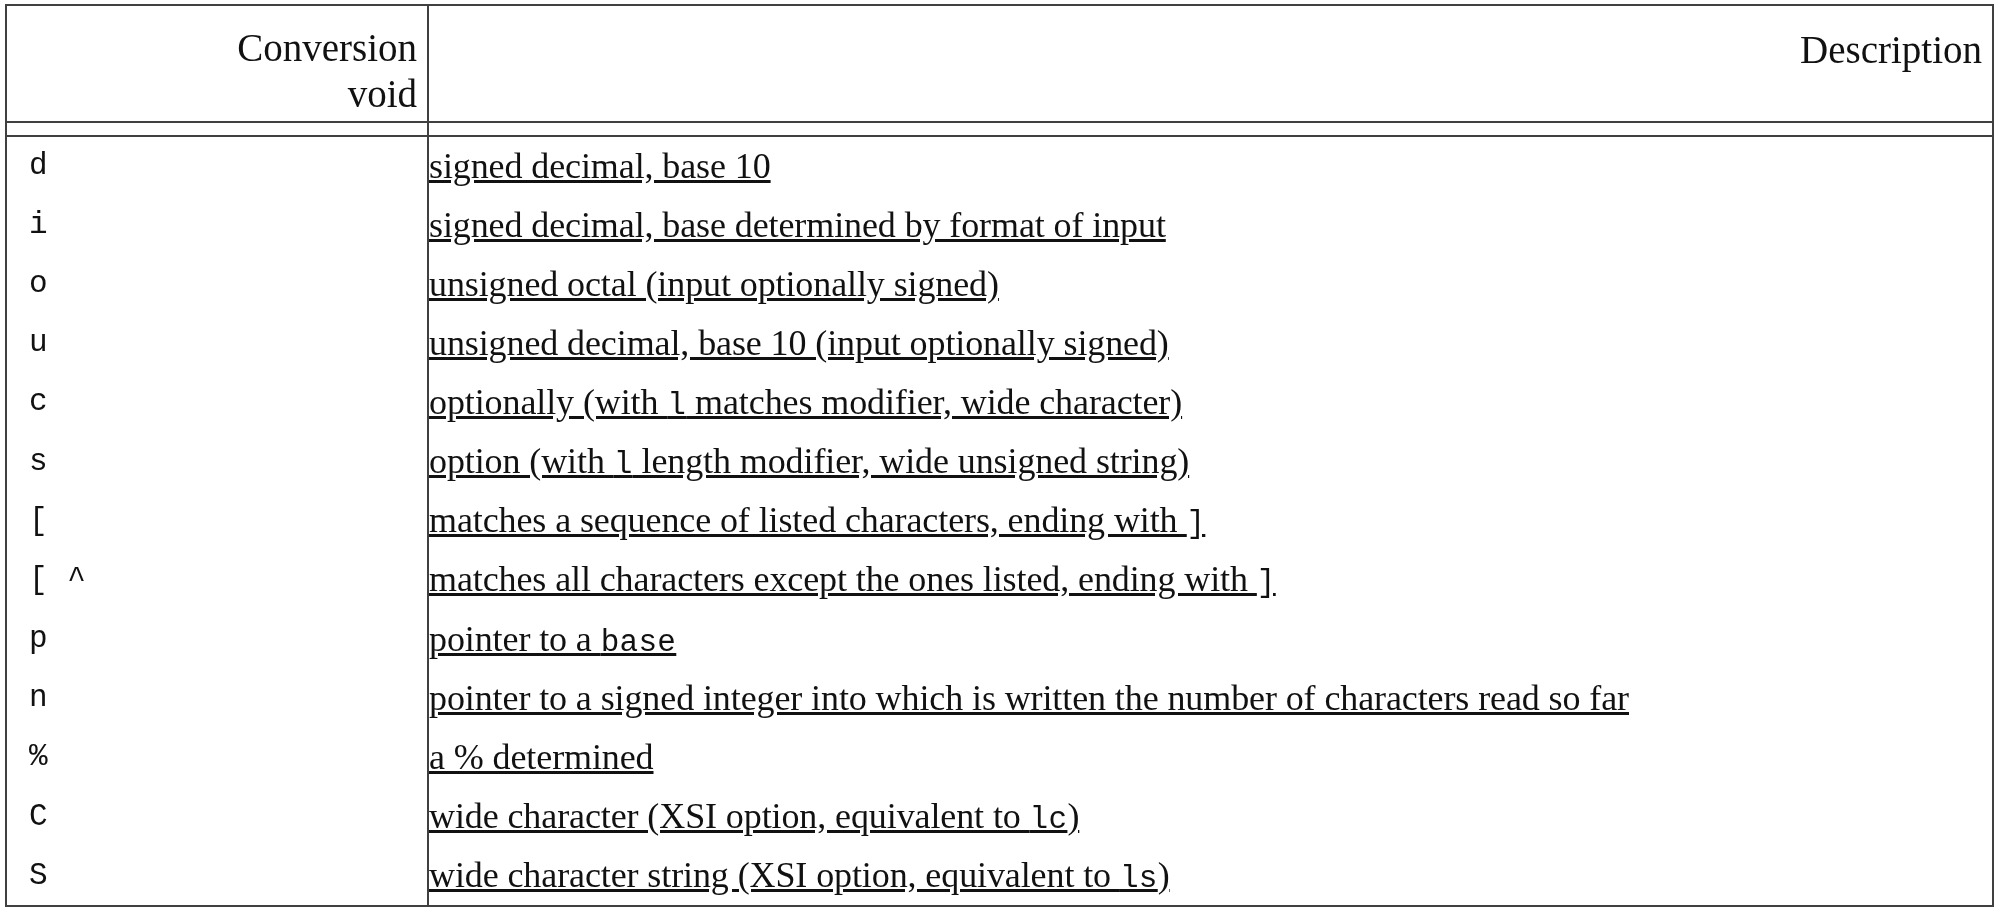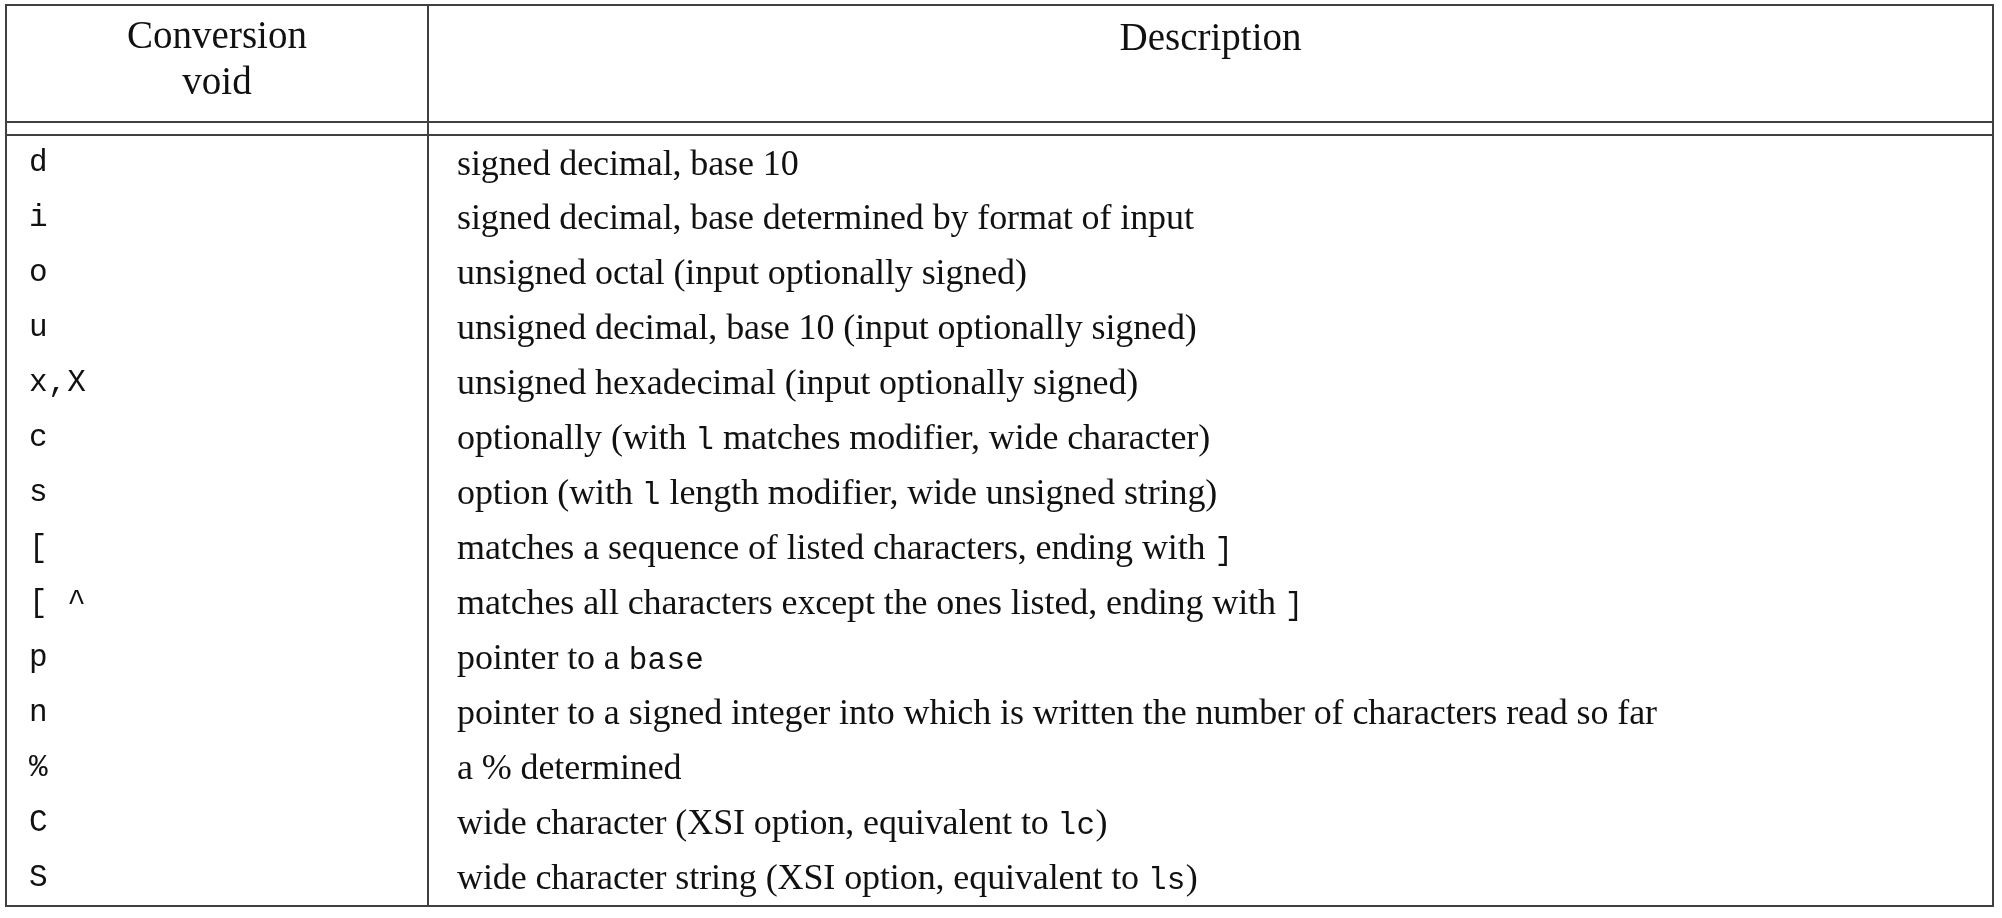--- a/index.html
+++ b/index.html
@@ -36,23 +36,23 @@
   col.col-type { width: 421px; }
   col.col-desc { width: auto; }
 
   
   thead tr.header-row {
     height: 116px;
   }
   th.head-cell {
     font-weight: normal;
     font-size: 39px;
-    text-align: center;
+    text-align: right;
     vertical-align: top;
-    padding: 6px 10px 0 10px;
+    padding: 19px 10px 0 10px;
     color: #111111;
     line-height: 1.17;
     border: 0;
   }
   th.head-type {
     border-right: 2px solid #404040;
   }
   th.head-desc .desc-head-inner {
     display: block;
     padding-top: 2px;
@@ -81,24 +81,24 @@
   }
   td.cell-type {
     border-right: 2px solid #404040;
     padding-left: 22px;
     font-family: "Liberation Mono", "DejaVu Sans Mono", monospace;
     font-size: 31px;
     letter-spacing: 0.5px;
     white-space: pre;
   }
   td.cell-desc {
-    padding-left: 28px;
     font-size: 36px;
     white-space: nowrap;
     letter-spacing: -0.1px;
+    text-decoration: underline;
   }
   .mono {
     font-family: "Liberation Mono", "DejaVu Sans Mono", monospace;
     font-size: 31px;
     letter-spacing: 0.3px;
   }
 </style>
 </head>
 <body>
 
@@ -135,24 +135,20 @@
         </tr>
         <tr class="data-row">
           <td class="cell cell-type">o</td>
           <td class="cell cell-desc"><span>unsigned octal (input optionally signed)</span></td>
         </tr>
         <tr class="data-row">
           <td class="cell cell-type">u</td>
           <td class="cell cell-desc"><span>unsigned decimal, base 10 (input optionally signed)</span></td>
         </tr>
         <tr class="data-row">
-          <td class="cell cell-type">x,X</td>
-          <td class="cell cell-desc"><span>unsigned hexadecimal (input optionally signed)</span></td>
-        </tr>
-        <tr class="data-row">
           <td class="cell cell-type">c</td>
           <td class="cell cell-desc"><span>optionally (with </span><span class="mono">l</span><span> matches modifier, wide character)</span></td>
         </tr>
         <tr class="data-row">
           <td class="cell cell-type">s</td>
           <td class="cell cell-desc"><span>option (with </span><span class="mono">l</span><span> length modifier, wide unsigned string)</span></td>
         </tr>
         <tr class="data-row">
           <td class="cell cell-type">[</td>
           <td class="cell cell-desc"><span>matches a sequence of listed characters, ending with </span><span class="mono">]</span></td>

